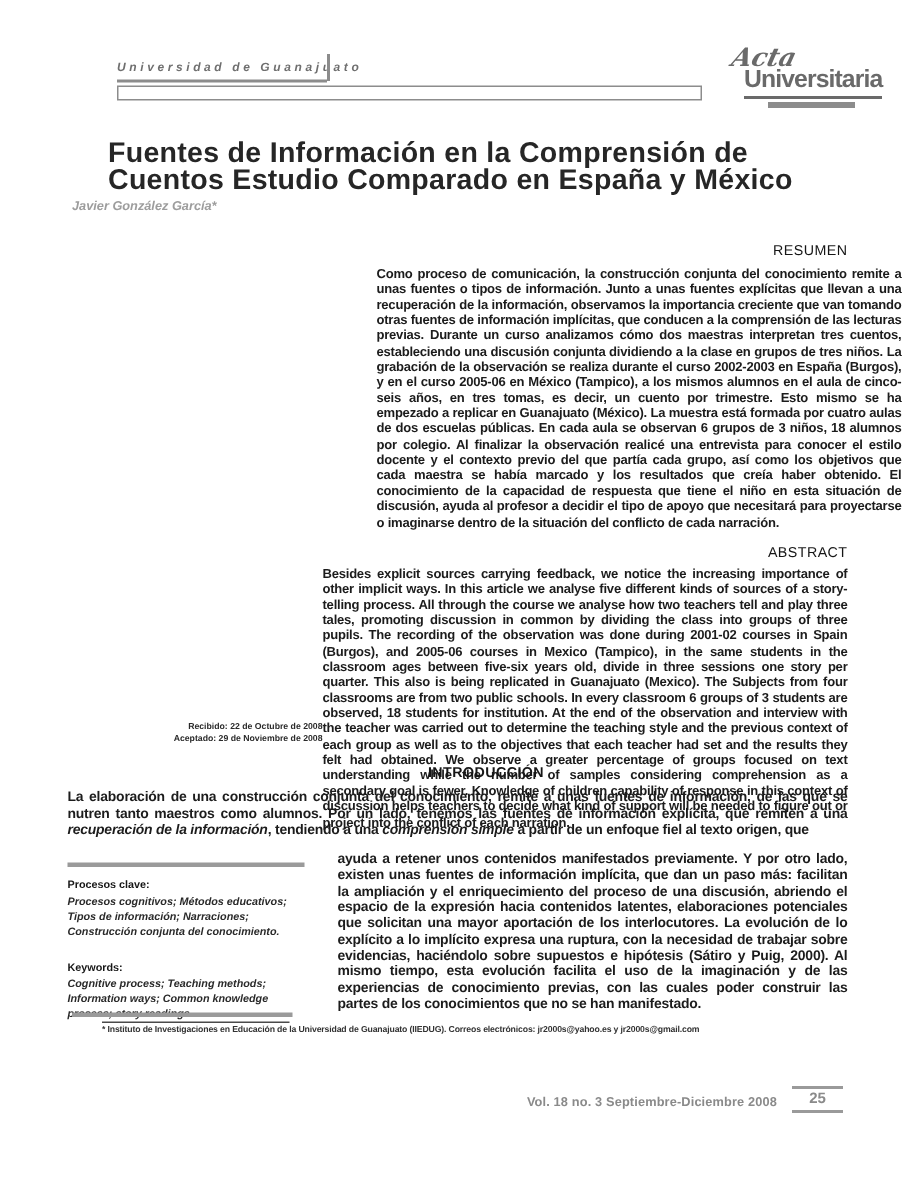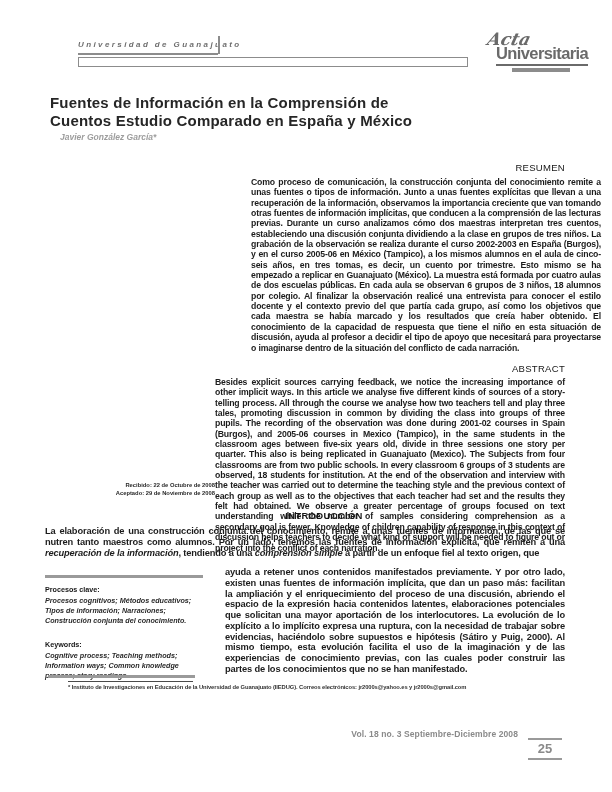--- a/index.html
+++ b/index.html
@@ -21,24 +21,24 @@
     position:absolute;left:10px;top:-2px;font-family:"DejaVu Serif",serif;
     font-style:italic;font-weight:bold;font-size:17px;transform:skewX(-14deg);
   }
   .logo-word{
     position:absolute;left:18px;top:13px;font-size:16.5px;font-weight:bold;
     letter-spacing:-0.6px;border-bottom:2px solid #6a6a6a;padding-bottom:1px;
   }
   .logo-bar{position:absolute;left:34px;top:37px;width:58px;height:4px;background:#8c8c8c;}
   
   .title{
-    position:absolute;left:50px;top:94px;width:470px;font-size:15px;
+    position:absolute;left:72px;top:94px;width:470px;font-size:19px;
     font-weight:bold;color:#262626;line-height:17.5px;letter-spacing:0.2px;
   }
-  .author{position:absolute;left:60px;top:132px;font-size:8.5px;font-style:italic;font-weight:bold;color:#9d9d9d;}
+  .author{position:absolute;left:48px;top:132px;font-size:8.5px;font-style:italic;font-weight:bold;color:#9d9d9d;}
   
   .sec-head-right{position:absolute;right:47px;font-size:9.5px;font-weight:normal;color:#161616;letter-spacing:0.3px;}
   .resumen-head{top:162px;}
   .abstract-head{top:363px;}
   .abs-body{
     position:absolute;left:215px;width:350px;font-size:8.7px;line-height:10.35px;
     text-align:justify;font-weight:bold;color:#1c1c1c;letter-spacing:-0.15px;
   }
   .resumen-body{top:177px;margin-left:36px;}
   .abstract-body{top:377px;}
@@ -75,21 +75,21 @@
     font-weight:bold;color:#333;white-space:nowrap;letter-spacing:-0.1px;
   }
   
   .footer-info{
     position:absolute;top:729px;right:94px;font-size:8.5px;font-weight:bold;
     color:#8a8a8a;letter-spacing:0.1px;
   }
   .page-num-box{
     position:absolute;top:724px;left:528px;width:34px;text-align:center;
     border-top:2.5px solid #9a9a9a;border-bottom:2.5px solid #9a9a9a;
-    font-size:13px;font-weight:bold;color:#8a8a8a;padding:1px 0 2px 0;margin-top:14px;
+    font-size:10px;font-weight:bold;color:#8a8a8a;padding:1px 0 2px 0;
   }
 </style>
 </head>
 <body>
 
 <div class="page">
 
   <div class="uni-label">Universidad de Guanajuato</div>
   <div class="uni-underline"></div>
   <div class="uni-vline"></div>

